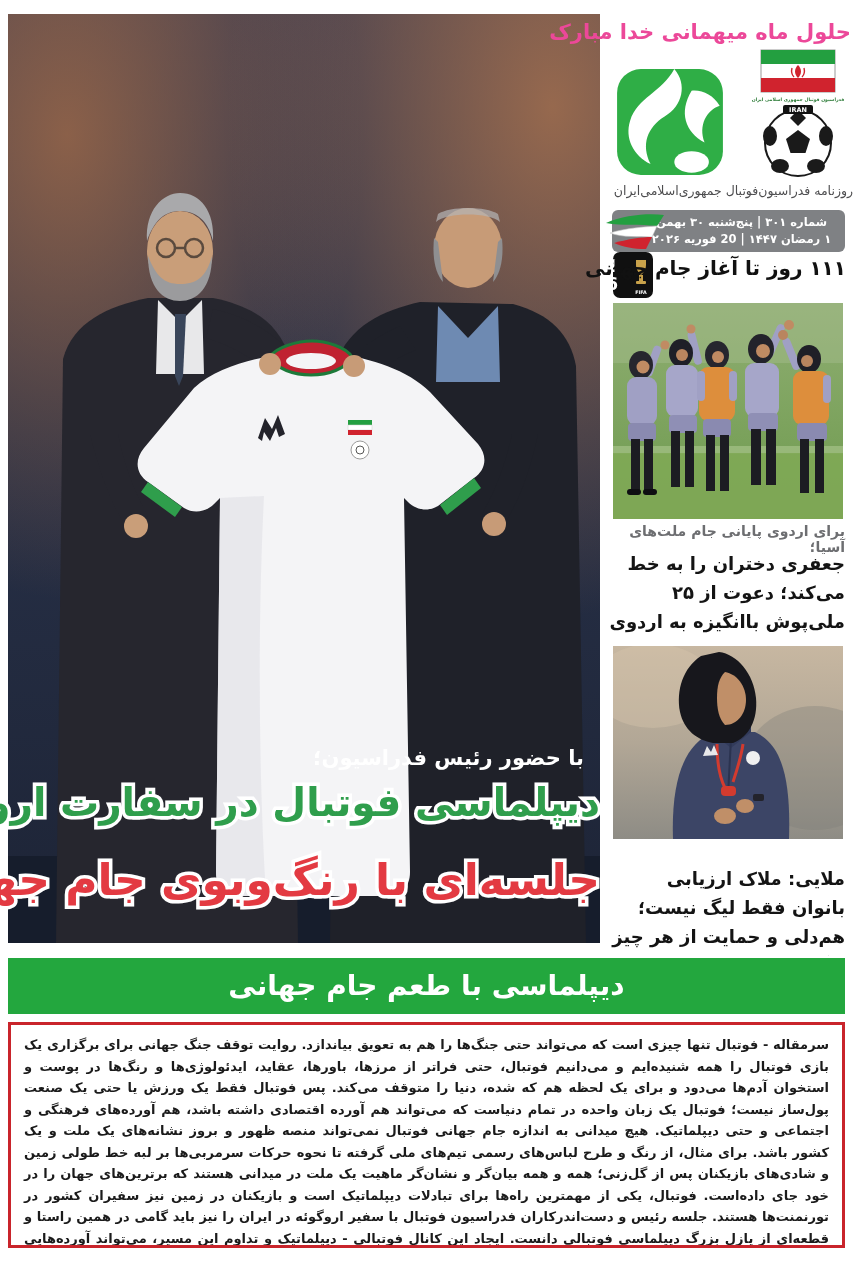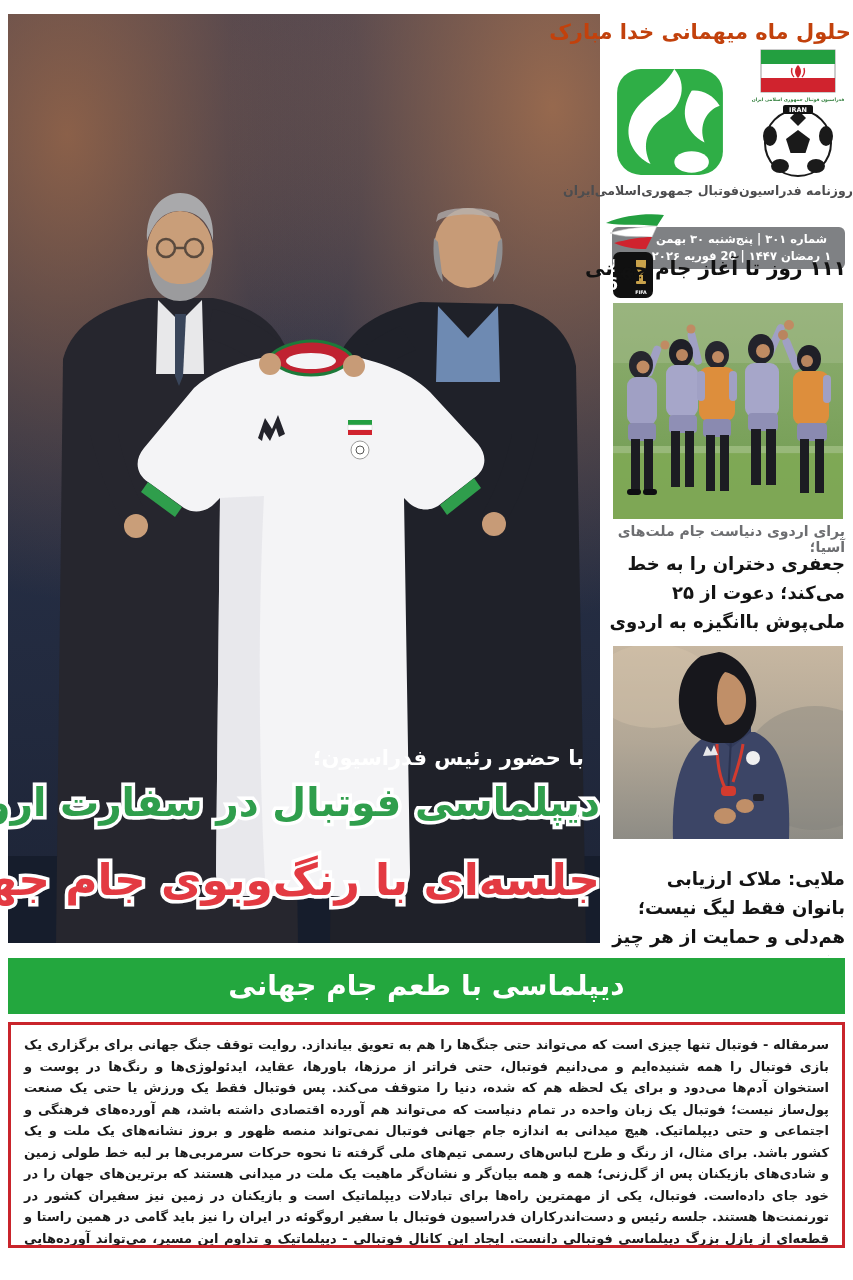--- a/index.html
+++ b/index.html
@@ -2,28 +2,28 @@
 <html lang="fa" dir="rtl"><head>
 <meta charset="utf-8">
 <style>
   html,body{margin:0;padding:0;background:#ffffff;}
   .page{position:relative;width:853px;height:1280px;background:#fff;overflow:hidden;
         font-family:"DejaVu Sans",sans-serif;direction:rtl;}
   .abs{position:absolute;}
 
   
   .greeting{right:2px;top:20px;width:246px;text-align:center;white-space:nowrap;
-            color:#c2410c;font-size:21px;font-weight:800;}
+            color:#ec4899;font-size:21px;font-weight:800;}
   .daily-logo{left:616px;top:62px;width:108px;height:120px;}
   .crest{left:748px;top:48px;width:100px;height:138px;}
   .daily-title{left:608px;top:183px;width:245px;font-size:12.5px;
-               font-weight:700;color:#4d4d4f;white-space:nowrap;}
+               font-weight:400;color:#4d4d4f;white-space:nowrap;}
   .issue-bar{left:612px;top:210px;width:233px;height:42px;background:#7f8184;border-radius:6px;
              color:#fff;font-size:11.5px;font-weight:700;text-align:center;
-             padding:4px 4px 0 30px;box-sizing:border-box;line-height:17px;margin-top:17px;}
+             padding:4px 4px 0 30px;box-sizing:border-box;line-height:17px;}
   .flag-icon{left:600px;top:212px;width:68px;height:40px;}
   .fifa-badge{left:613px;top:252px;width:40px;height:46px;}
   .countdown{left:656px;top:256px;width:190px;text-align:center;white-space:nowrap;
              font-size:20px;font-weight:800;color:#111;}
 
   
   .photo1{left:613px;top:303px;width:230px;height:216px;}
   .photo2{left:613px;top:646px;width:230px;height:193px;}
   .caption{width:233px;right:8px;text-align:right;color:#6d6e71;font-size:14px;font-weight:700;}
   .cap1{top:523px;} .cap2{top:842px;}
@@ -262,21 +262,21 @@
       <circle cx="-8" cy="0" r="5" fill="#b9855f"></circle>
       <ellipse cx="18" cy="24" rx="12" ry="14" fill="#1f1f27"></ellipse>
         <circle cx="16" cy="26" r="6" fill="#b9855f"></circle>
       <rect x="2" y="36" width="36" height="54" rx="9" fill="#dd8e3c"></rect>
       <rect x="32" y="40" width="8" height="28" rx="4" fill="#a0a0c4"></rect>
       <rect x="6" y="88" width="30" height="18" rx="4" fill="#8a8ab0"></rect>
       <rect x="9" y="104" width="9" height="54" fill="#1c1c22"></rect>
         <rect x="24" y="104" width="9" height="54" fill="#1c1c22"></rect>
     </g>
   </svg>
-  <div class="abs caption cap1">برای اردوی دنیاست جام ملت‌های آسیا؛</div>
+  <div class="abs caption cap1">برای اردوی پایانی جام ملت‌های آسیا؛</div>
   <div class="abs side-headline hl1">جعفری دختران را به خط می‌کند؛ دعوت از ۲۵ ملی‌پوش با‌انگیزه به اردوی متصل به اعزام</div>
 
   <svg class="abs photo2" viewBox="0 0 230 193">
     <defs>
         <linearGradient id="cbg" x1="0" y1="0" x2="0" y2="1">
       <stop offset="0" stop-color="#c7b7a1"></stop>
           <stop offset=".5" stop-color="#b2a796"></stop>
       <stop offset="1" stop-color="#8e8c85"></stop>
         </linearGradient>
       </defs>

